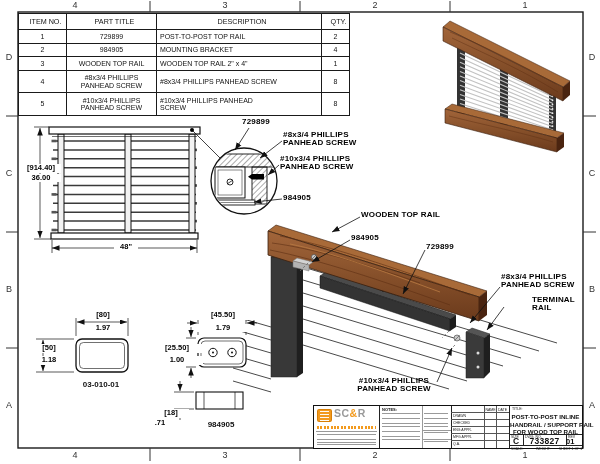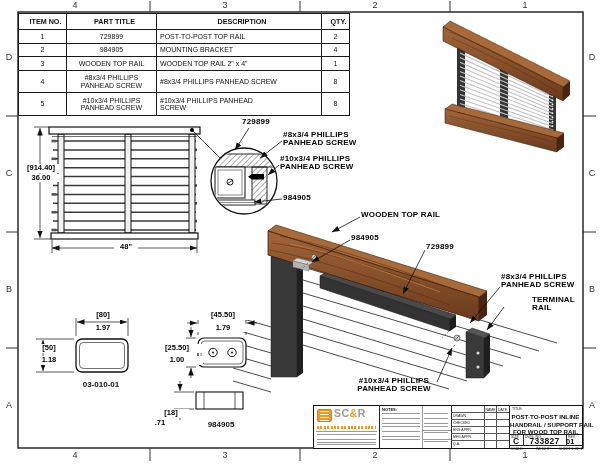--- a/index.html
+++ b/index.html
@@ -9,21 +9,21 @@
   .zone{position:absolute;font-size:9px;color:#333;width:16px;text-align:center;line-height:11px;}
   .lbl{position:absolute;font-weight:bold;font-size:7.5px;line-height:8px;color:#000;white-space:nowrap;}
   .lbl.big{font-size:8px;letter-spacing:.2px;}
   .ctr{text-align:center;}
   .dim{position:absolute;font-weight:bold;font-size:7.5px;line-height:8.5px;color:#000;
        background:#fff;text-align:center;padding:0 1px;}
   .plabel{position:absolute;font-weight:bold;font-size:8px;text-align:center;}
   table.parts{position:absolute;left:18px;top:13px;width:331px;border-collapse:collapse;table-layout:fixed;}
   .parts th,.parts td{border:1px solid #1a1a1a;font-size:7px;line-height:7.5px;text-align:center;
        padding:0 1px;vertical-align:middle;white-space:pre-line;overflow:hidden;}
-  .parts th{font-weight:bold;font-size:7.2px;padding-left:7px;}
+  .parts th{font-weight:normal;font-size:7.2px;padding-left:7px;}
   .parts td.desc{text-align:left;padding-left:3px;}
   
   .tb{position:absolute;left:313px;top:405px;width:268px;height:42px;border:1px solid #111;background:#fff;}
   .tb .v{position:absolute;top:0;width:1px;height:100%;background:#222;}
   .tb .h{position:absolute;height:1px;background:#222;}
   .t3{position:absolute;font-size:3.5px;line-height:4px;color:#222;white-space:nowrap;}
   .t3b{position:absolute;font-size:4px;line-height:5px;font-weight:bold;color:#111;white-space:nowrap;}
   .micro{position:absolute;background:repeating-linear-gradient(to bottom,#9a9a9a 0,#9a9a9a .7px,transparent .7px,transparent 2.6px);}
   .tl{position:absolute;left:196px;width:71px;text-align:center;font-size:6.2px;line-height:7.3px;font-weight:bold;color:#111;white-space:nowrap;}
   .logo-icon{position:absolute;left:3px;top:3px;width:15px;height:13px;background:#f29a1e;border-radius:2px;

